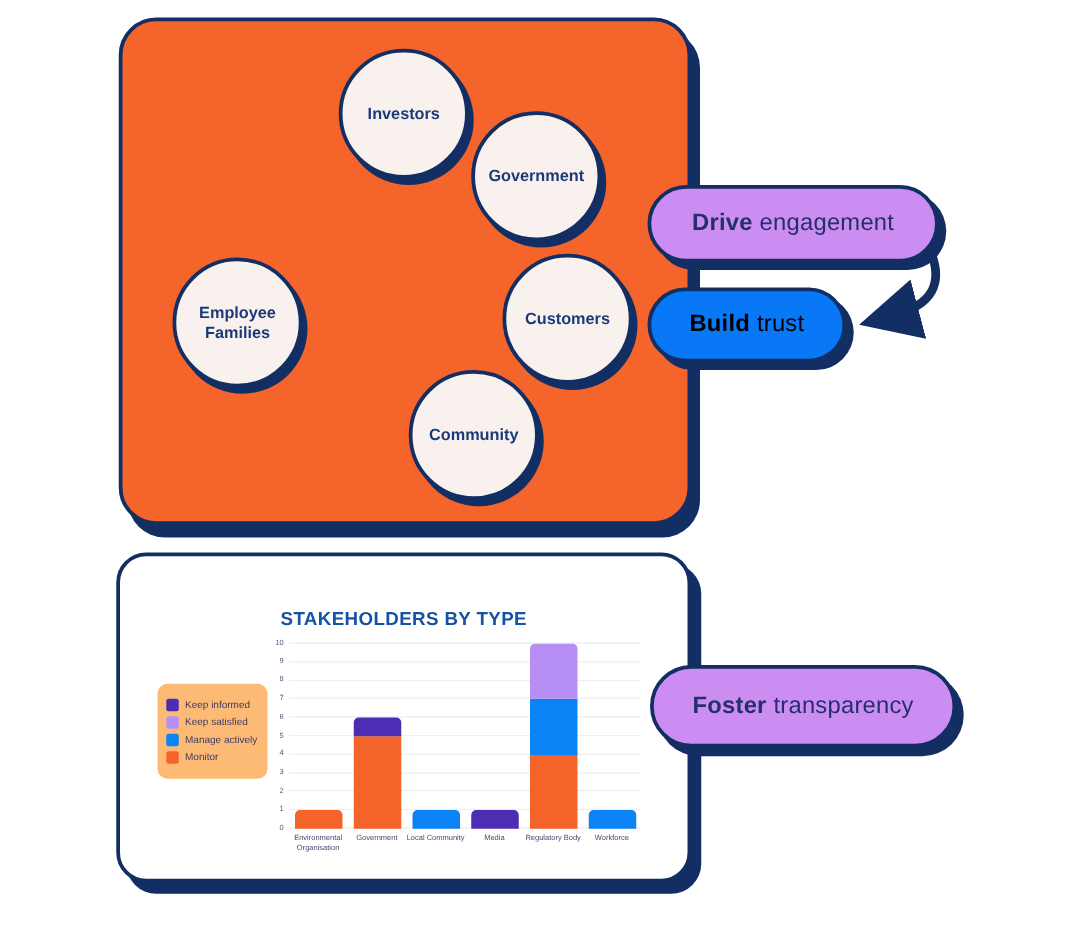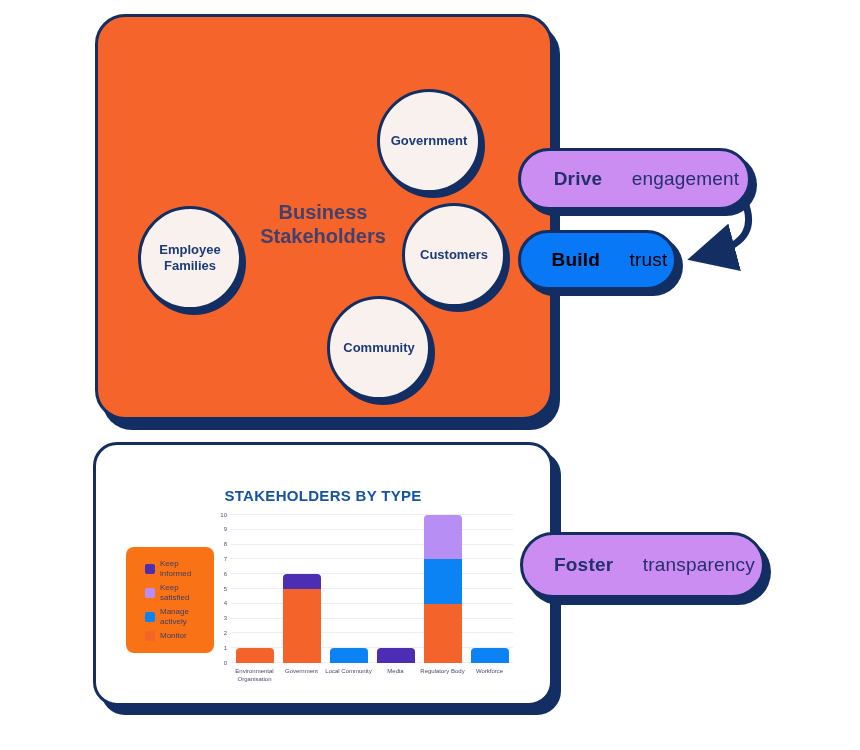--- a/index.html
+++ b/index.html
@@ -20,61 +20,58 @@
   .pos-3{left:40px; top:189px;} 
   .pos-4{left:304px;top:186px;} 
   .pos-5{left:114px;top:279px;} 
   .pos-6{left:229px;top:279px;} 
   .center-label{position:absolute;left:130px;top:184px;width:190px;text-align:center;
     font-size:20px;font-weight:600;line-height:1.18;color:#44406C;}
 
   
   .pill{position:absolute;box-sizing:border-box;display:flex;align-items:center;justify-content:center;
     border:3px solid #132E62;font-size:19px;letter-spacing:.2px;}
-  .pill span{white-space:pre;margin-left:24px;}
+  .pill span{white-space:pre;}
   .pill .bold{font-weight:700;}
   .pill .rest{font-weight:400;}
   .pill-drive{left:518px;top:148px;width:233px;height:62px;border-radius:31px;
     background:#CC8DF3;color:#23306B;box-shadow:6px 6px 0 #132E62;}
   .pill-build{left:518px;top:230px;width:159px;height:60px;border-radius:30px;
     background:#0878F6;color:#000000;box-shadow:6px 6px 0 #132E62;}
   .pill-foster{left:520px;top:532px;width:245px;height:66px;border-radius:33px;
     background:#CC8DF3;color:#23306B;box-shadow:6px 7px 0 #132E62;}
   .arrow-svg{position:absolute;left:685px;top:196px;width:110px;height:78px;}
 
   
   .white-card{position:absolute;left:93px;top:442px;width:460px;height:264px;box-sizing:border-box;
     background:#ffffff;border:3px solid #132E62;border-radius:24px;
     box-shadow:8px 9px 0 #132E62;}
   .chart-title{position:absolute;left:0;right:0;top:42px;text-align:center;
     font-size:15px;font-weight:700;letter-spacing:.3px;color:#1553A5;}
   .legend{position:absolute;left:30px;top:102px;width:88px;box-sizing:border-box;
-    background:#f97316;border-radius:8px;padding:8px 19px;}
+    background:#fdba74;border-radius:8px;padding:8px 7px;}
   .legend-item{display:flex;align-items:center;gap:5px;margin:4px 0;}
   .legend-item .chip{width:10px;height:10px;border-radius:2px;flex:0 0 auto;}
   .legend-item .ltext{font-size:8px;color:#3C3C63;line-height:10px;}
 
   .plot{position:absolute;left:135px;top:70px;width:282px;height:148px;}
   .gridline{position:absolute;left:0;width:282px;height:1px;background:#EDEDF2;}
   .ytick{position:absolute;left:-16px;width:12px;height:7px;line-height:7px;text-align:right;
     font-size:6px;color:#55527A;}
   .seg{position:absolute;width:38px;}
   .xlabel{position:absolute;top:152px;width:47px;text-align:center;
     font-size:6px;line-height:1.35;color:#4A4870;}
 </style>
 </head>
 <body>
 
 <div class="stage">
 
   <div class="orange-card">
-    <div class="center-label">
-      <div>Business</div>
-      <div>Stakeholders</div>
-    </div>
+    <div class="node pos-0">Investors</div>
     <div class="node pos-2">Government</div>
     <div class="node pos-4">Customers</div>
     <div class="node pos-3">Employee Families</div>
     <div class="node pos-6">Community</div>
   </div>
 
   <div class="pill pill-drive">
     <span class="bold">Drive</span>
       <span class="rest"> engagement</span>
   </div>

